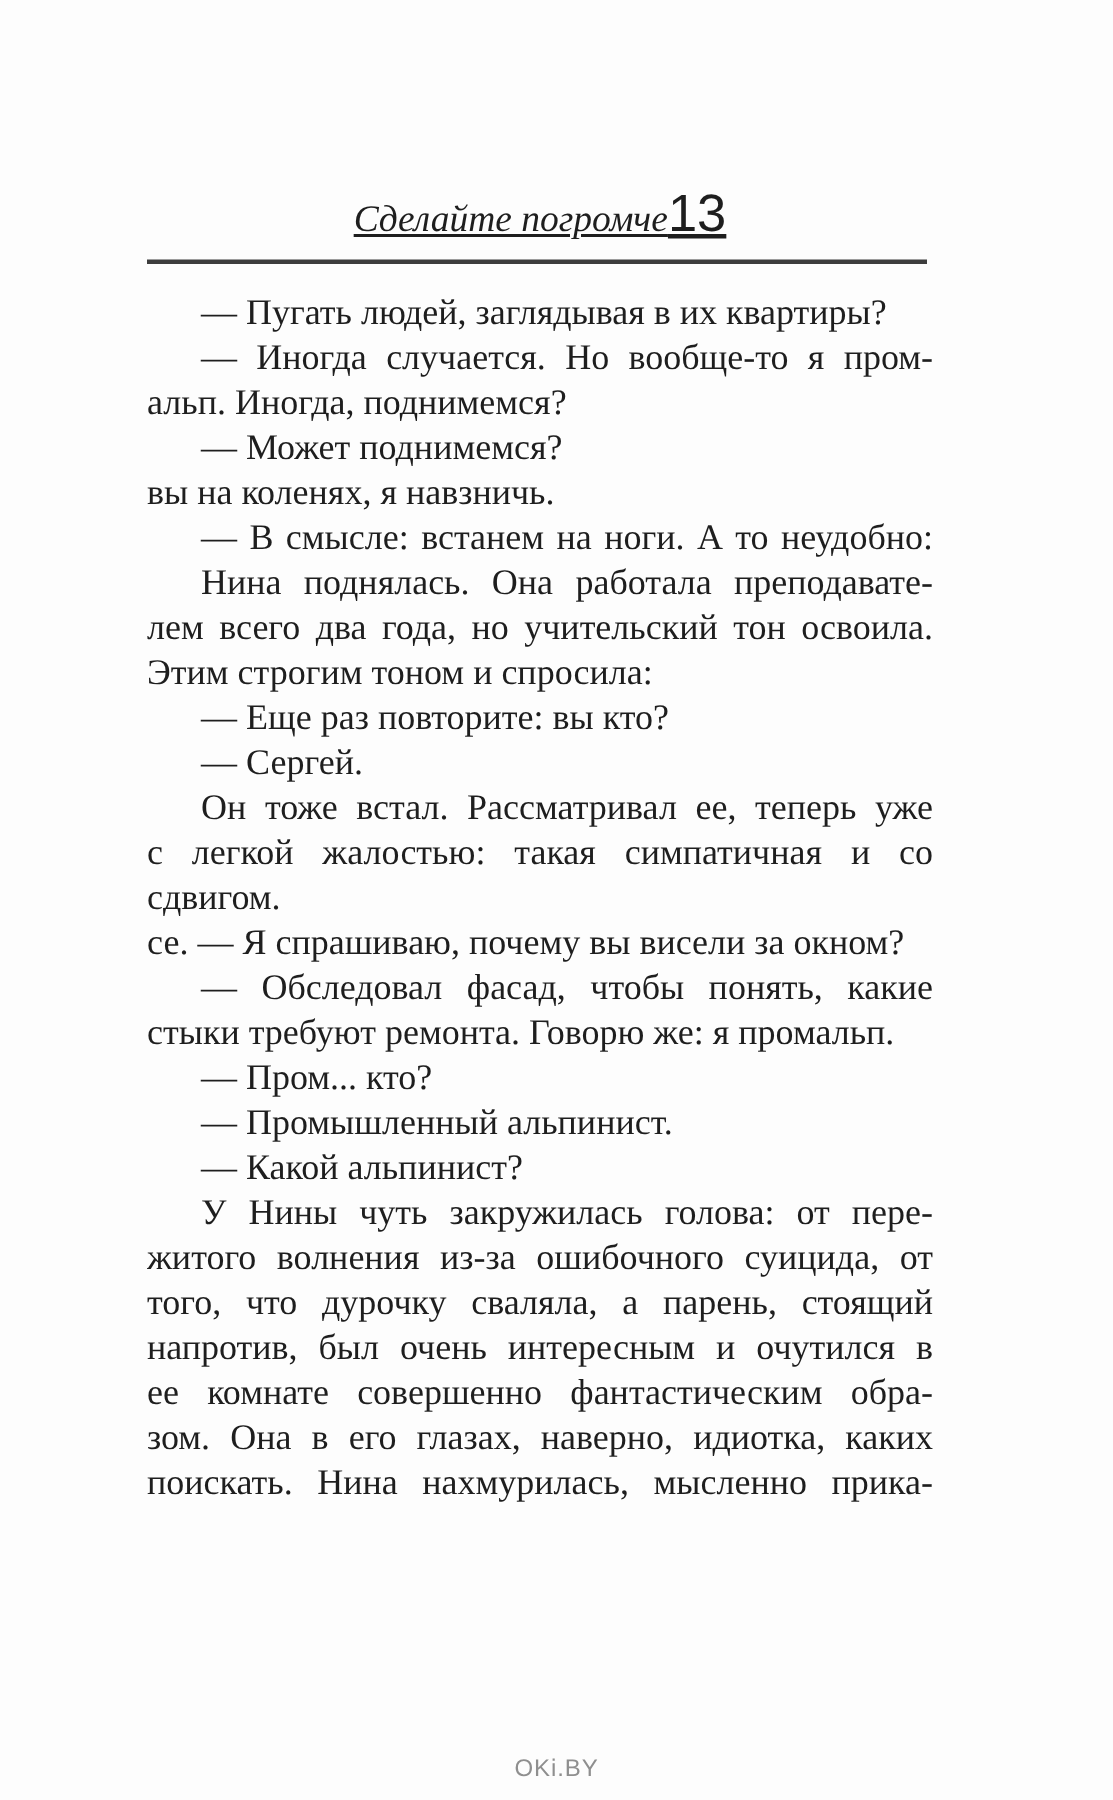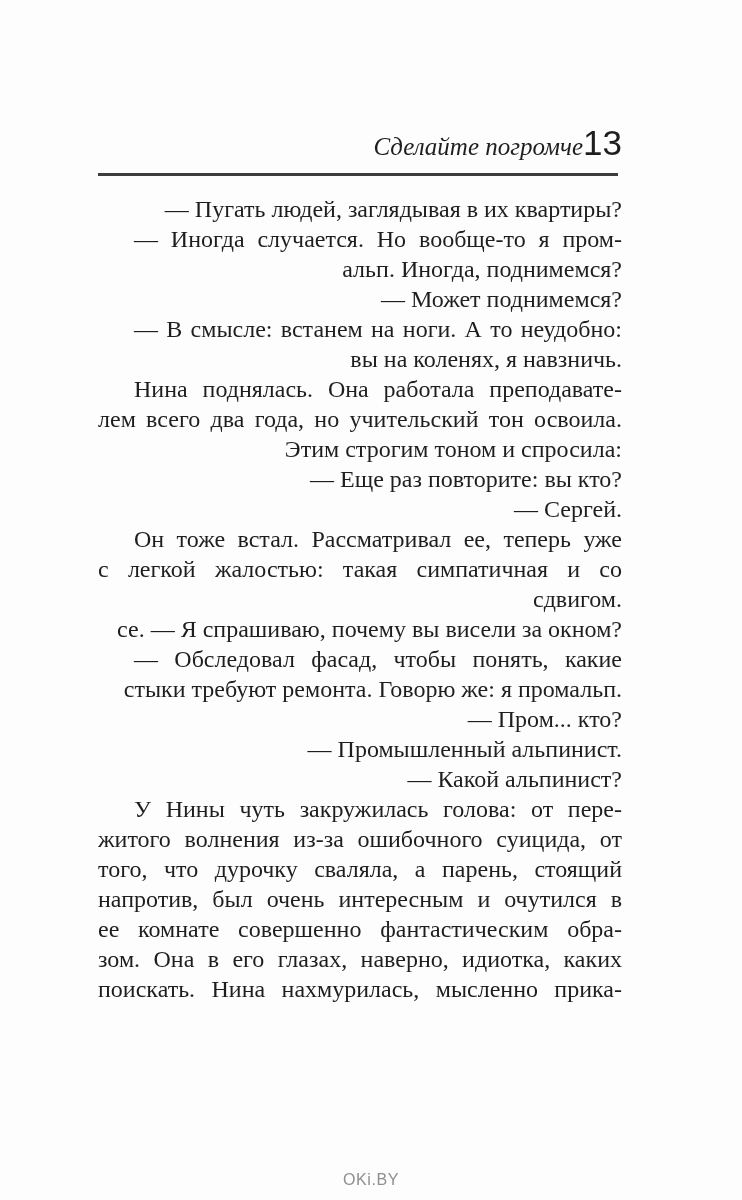--- a/index.html
+++ b/index.html
@@ -15,22 +15,23 @@
     font-family: "Liberation Serif", serif;
     color: #1e1e1e;
     overflow: hidden;
   }
   .running-head {
     position: absolute;
     left: 98px;
     top: 128px;
     width: 524px;
     display: flex;
-    justify-content: flex-end;
+    justify-content: center;
     align-items: baseline;
+    text-decoration: underline;
   }
   .running-title {
     font-style: italic;
     font-size: 25px;
     line-height: 30px;
     white-space: nowrap;
   }
   .page-number {
     font-family: "Liberation Sans", sans-serif;
     font-size: 35px;
@@ -48,21 +49,21 @@
     position: absolute;
     left: 98px;
     top: 194px;
     width: 524px;
     font-size: 24px;
     line-height: 30px;
   }
   .line {
     height: 30px;
     overflow: hidden;
-    text-align: right;
+    text-align: left;
   }
   .line.j {
     text-align: justify;
     text-align-last: justify;
   }
   .line.first {
     text-indent: 36px;
   }
   .watermark {
     position: absolute;
@@ -86,22 +87,22 @@
     <span class="page-number">13</span>
   </div>
 
   <div class="head-rule"></div>
 
   <div class="body-text" id="body-text">
       <div class="line first">— Пугать людей, заглядывая в их квартиры?</div>
       <div class="line first j">— Иногда случается. Но вообще-то я пром-</div>
       <div class="line">альп. Иногда, поднимемся?</div>
       <div class="line first">— Может поднимемся?</div>
+      <div class="line">вы на коленях, я навзничь.</div>
       <div class="line first j">— В смысле: встанем на ноги. А то неудобно:</div>
-      <div class="line">вы на коленях, я навзничь.</div>
       <div class="line first j">Нина поднялась. Она работала преподавате-</div>
       <div class="line j">лем всего два года, но учительский тон освоила.</div>
       <div class="line">Этим строгим тоном и спросила:</div>
       <div class="line first">— Еще раз повторите: вы кто?</div>
       <div class="line first">— Сергей.</div>
       <div class="line first j">Он тоже встал. Рассматривал ее, теперь уже</div>
       <div class="line j">с легкой жалостью: такая симпатичная и со</div>
       <div class="line">сдвигом.</div>
       <div class="line">се. — Я спрашиваю, почему вы висели за окном?</div>
       <div class="line first j">— Обследовал фасад, чтобы понять, какие</div>

